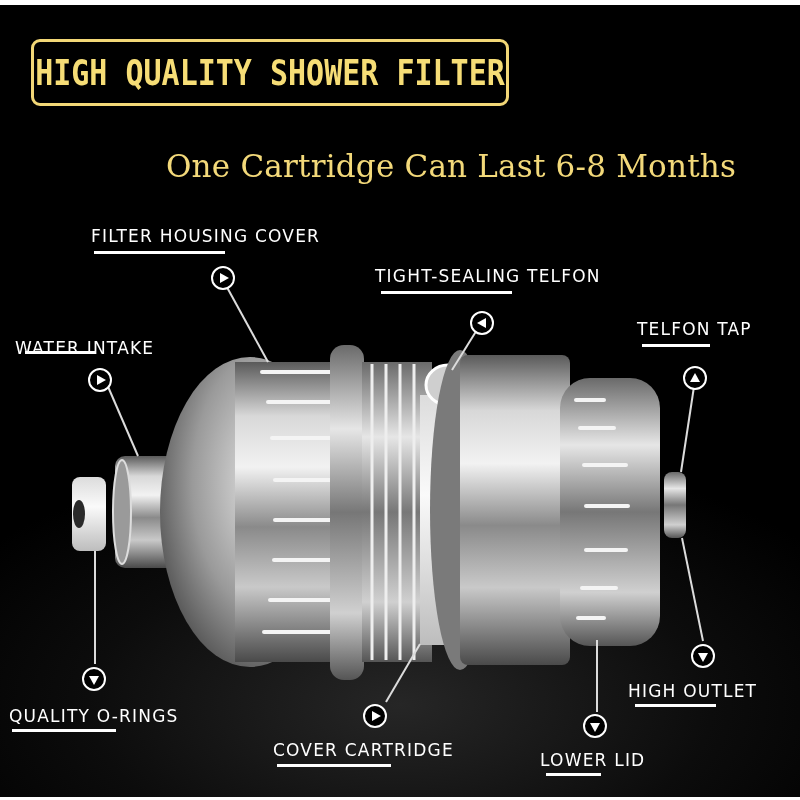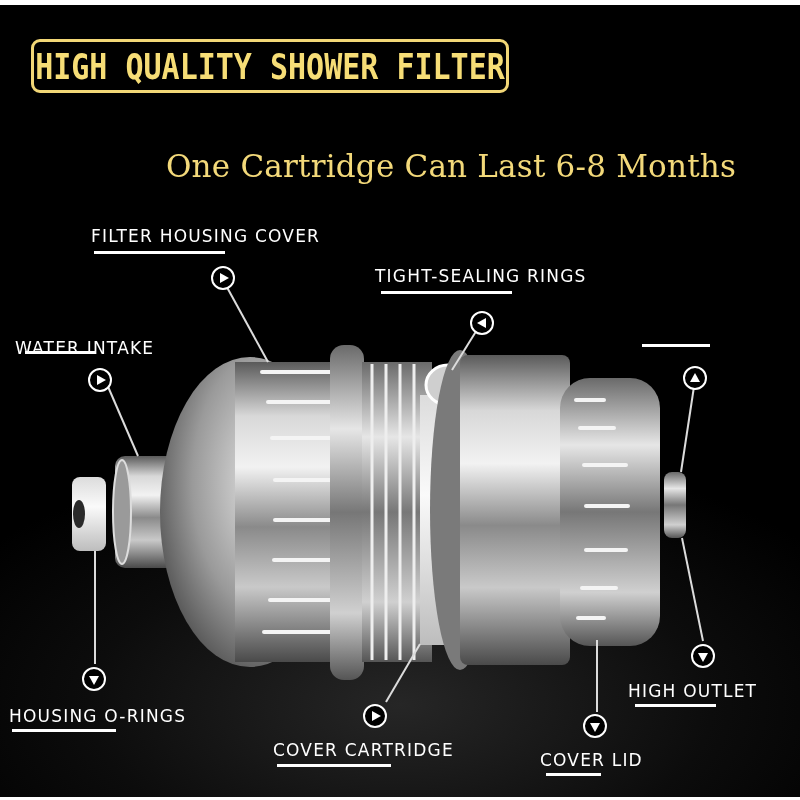--- a/index.html
+++ b/index.html
@@ -7,21 +7,21 @@
       width: 800px; height: 800px; overflow: hidden; position: relative;
       background: #ffffff;
       font-family: "DejaVu Sans", sans-serif;
     }
     .canvas {
       position: absolute; left: 0; top: 5px; width: 800px; height: 792px;
       background: radial-gradient(ellipse 520px 260px at 400px 700px, #262626 0%, #0c0c0c 60%, #000 100%);
       overflow: hidden;
     }
     .title-box {
-      position: absolute; left: 31px; top: 34px; width: 478px; height: 54px;
+      position: absolute; left: 31px; top: 34px; width: 478px; height: 67px;
       border: 3px solid #f2d777; border-radius: 9px; box-sizing: border-box;
       display: flex; align-items: center; justify-content: center;
     }
     .title-text {
       color: #f6dd76; font-family: "DejaVu Sans Mono", monospace; font-weight: bold;
       font-size: 30px; letter-spacing: 0px; transform: scaleY(1.18); white-space: nowrap;
     }
     .subtitle {
       position: absolute; left: 166px; top: 143px; color: #f3d97a;
       font-family: "DejaVu Serif", serif; font-size: 31px; white-space: nowrap;
@@ -145,53 +145,54 @@
       <line x1="682" y1="538" x2="703" y2="641"></line>
     </g>
   </svg>
 
   <div class="label" style="left:91px; top:221px;">FILTER HOUSING COVER</div>
   <div class="uline" style="left:94px; top:246px; width:131px;"></div>
   <div class="marker" style="left:211px; top:261px;">
       <div class="tri right"></div>
     </div>
 
-  <div class="label" style="left:375px; top:261px;">TIGHT-SEALING RINGS</div>
+  <div class="label" style="left:375px; top:261px;">TIGHT-SEALING TELFON</div>
   <div class="uline" style="left:381px; top:286px; width:131px;"></div>
   <div class="marker" style="left:470px; top:306px;">
       <div class="tri left"></div>
     </div>
 
   <div class="label" style="left:15px; top:321px;margin-top:12px;">WATER INTAKE</div>
   <div class="uline" style="left:25px; top:346px; width:71px;"></div>
   <div class="marker" style="left:88px; top:363px;">
       <div class="tri right"></div>
     </div>
 
+  <div class="label" style="left:637px; top:314px;">TELFON TAP</div>
   <div class="uline" style="left:642px; top:339px; width:68px;"></div>
   <div class="marker" style="left:683px; top:361px;">
       <div class="tri up"></div>
     </div>
 
   <div class="marker" style="left:82px; top:662px;">
       <div class="tri down"></div>
     </div>
-  <div class="label" style="left:9px; top:701px;">HOUSING O-RINGS</div>
+  <div class="label" style="left:9px; top:701px;">QUALITY O-RINGS</div>
   <div class="uline" style="left:12px; top:724px; width:104px;"></div>
 
   <div class="marker" style="left:363px; top:699px;">
       <div class="tri right"></div>
     </div>
   <div class="label" style="left:273px; top:735px;">COVER CARTRIDGE</div>
   <div class="uline" style="left:277px; top:759px; width:114px;"></div>
 
   <div class="marker" style="left:583px; top:709px;">
       <div class="tri down"></div>
     </div>
-  <div class="label" style="left:540px; top:745px;">COVER LID</div>
+  <div class="label" style="left:540px; top:745px;">LOWER LID</div>
   <div class="uline" style="left:546px; top:768px; width:55px;"></div>
 
   <div class="marker" style="left:691px; top:639px;">
       <div class="tri down"></div>
     </div>
   <div class="label" style="left:628px; top:676px;">HIGH OUTLET</div>
   <div class="uline" style="left:635px; top:699px; width:81px;"></div>
 
 </div>
 

